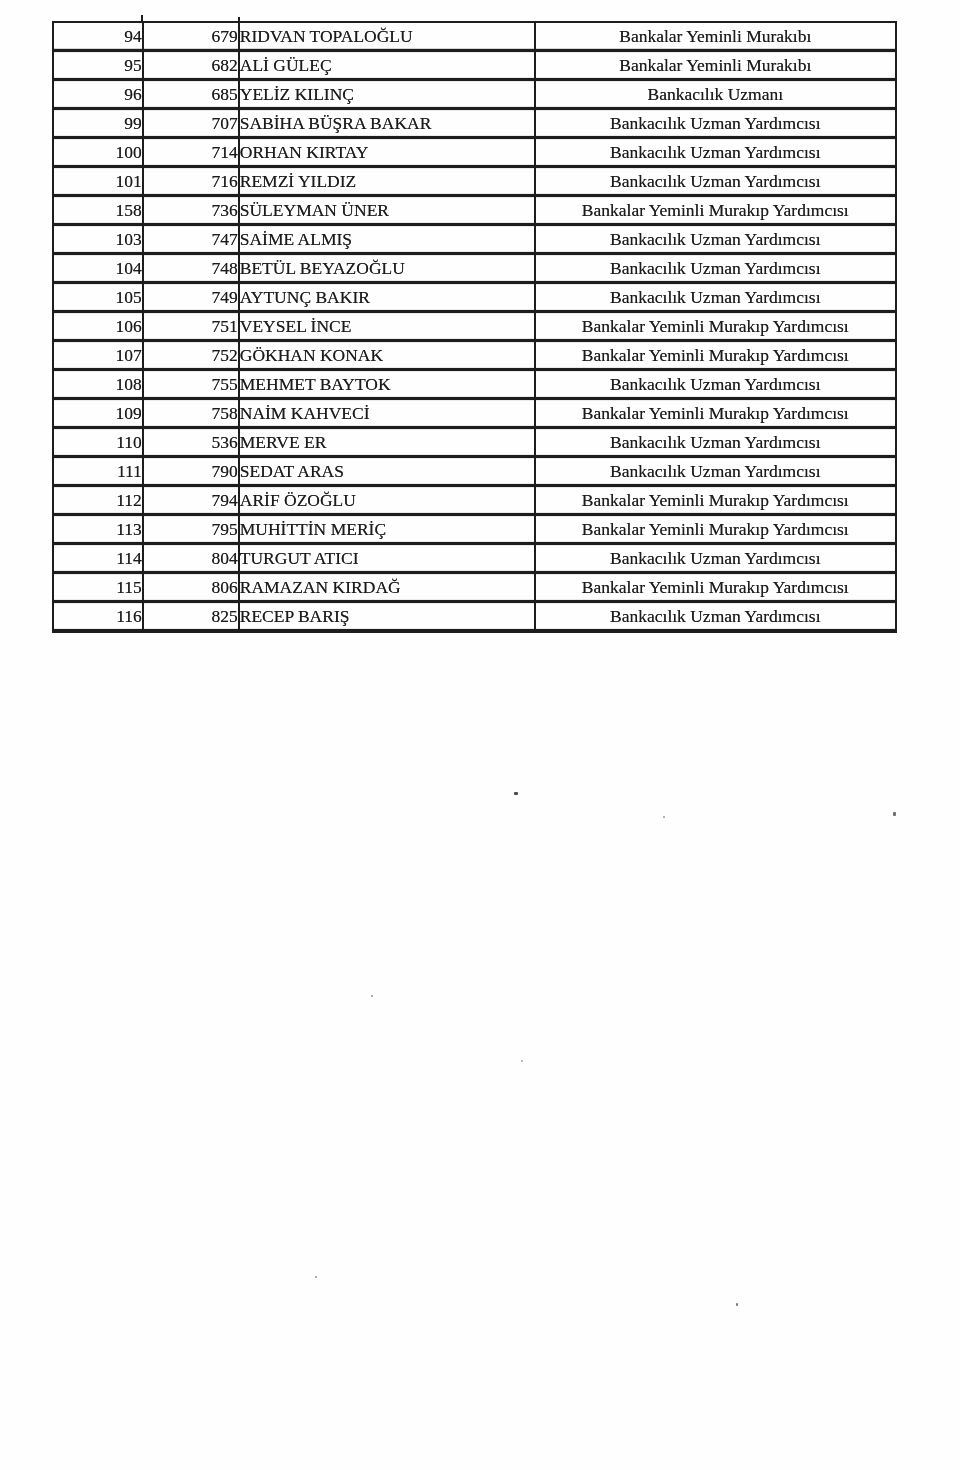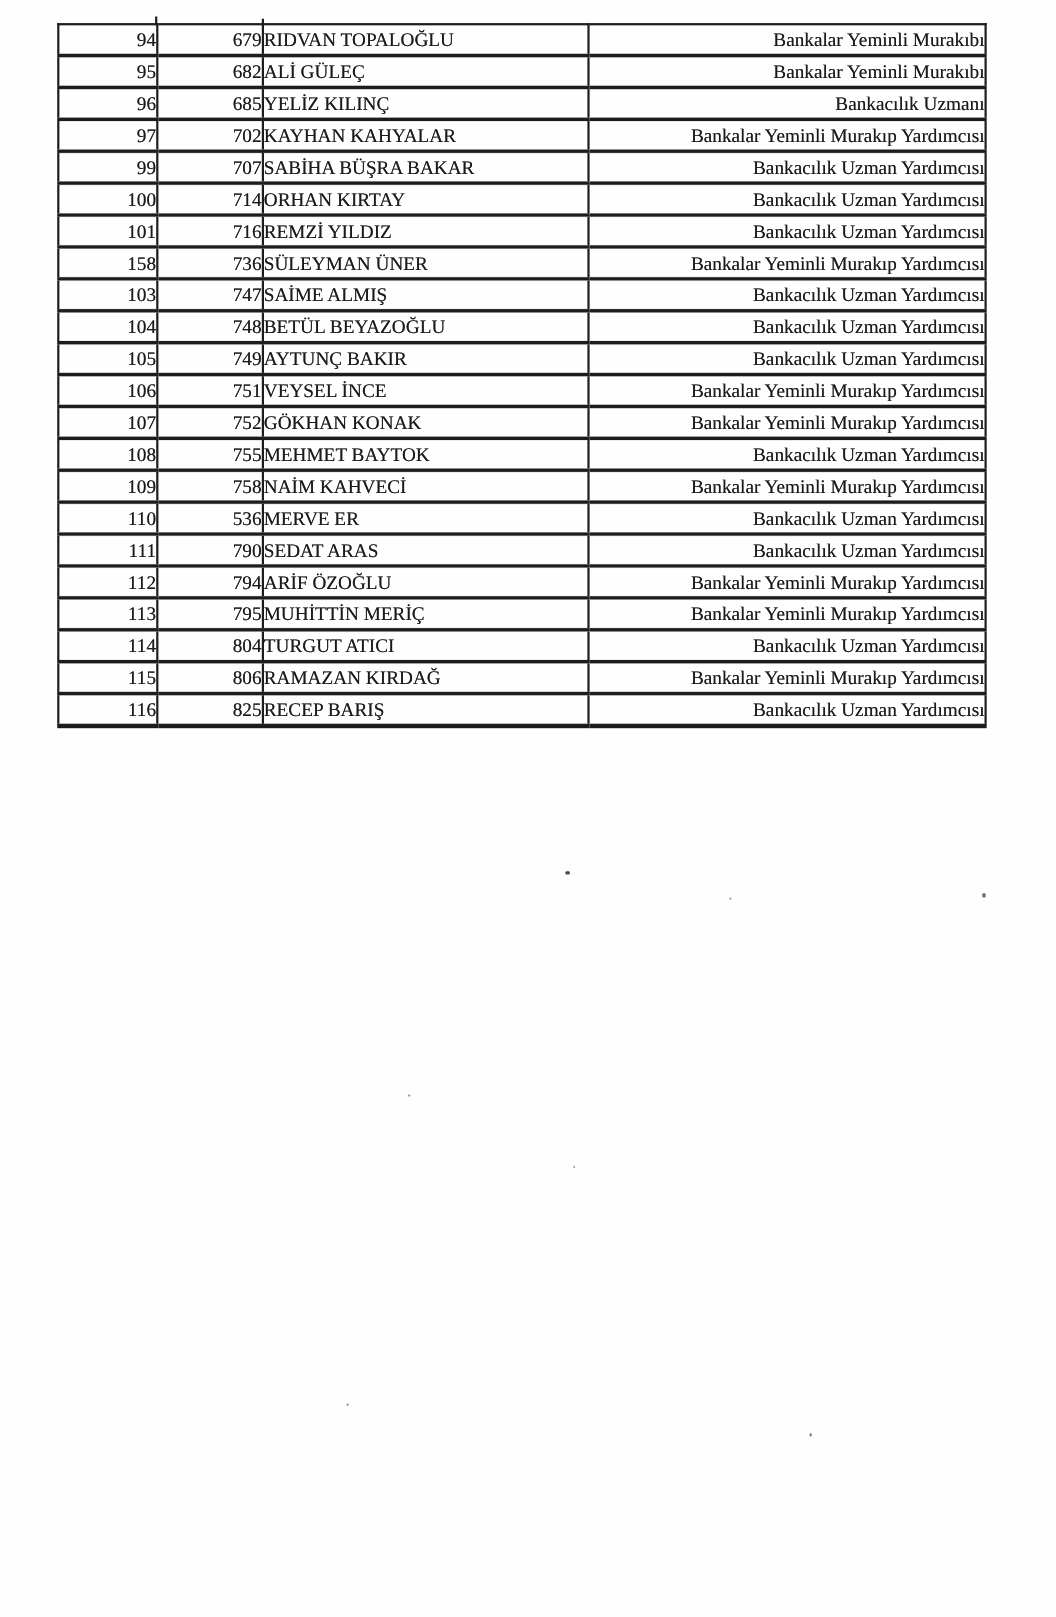--- a/index.html
+++ b/index.html
@@ -38,21 +38,21 @@
     overflow: hidden;
     text-shadow: 0 0 0.5px rgba(10,10,10,0.65);
     
     background-image: linear-gradient(to top, rgba(0,0,0,0.16) 0, rgba(0,0,0,0.16) 1px, transparent 1px);
   }
   table.scan-table tbody tr:first-child td { border-top-width: 2px; }
   table.scan-table tbody tr:last-child td { border-bottom-width: 4px; }
   td.c-sira  { width: 87px;  text-align: right; padding-right: 7px; }
   td.c-no    { width: 93px;  text-align: right; padding-right: 4px; }
   td.c-name  { width: 291px; text-align: left;  padding-left: 4px; }
-  td.c-title { width: 356px; text-align: right;  padding-left: 5px; border-right-width: 3px; }
+  td.c-title { width: 356px; text-align: center;  padding-left: 5px; border-right-width: 3px; }
 
   
   .tick {
     position: absolute;
     width: 2px;
     background: #1d1d1d;
   }
   .tick-1 { left: 141px; top: 15px; height: 8px; }
   .tick-2 { left: 238px; top: 17px; height: 6px; }
 
@@ -88,26 +88,20 @@
       <td class="c-name">ALİ GÜLEÇ</td>
       <td class="c-title">Bankalar Yeminli Murakıbı</td>
     </tr>
         <tr>
       <td class="c-sira">96</td>
       <td class="c-no">685</td>
       <td class="c-name">YELİZ KILINÇ</td>
       <td class="c-title">Bankacılık Uzmanı</td>
     </tr>
         <tr>
-      <td class="c-sira">97</td>
-      <td class="c-no">702</td>
-      <td class="c-name">KAYHAN KAHYALAR</td>
-      <td class="c-title">Bankalar Yeminli Murakıp Yardımcısı</td>
-    </tr>
-        <tr>
       <td class="c-sira">99</td>
       <td class="c-no">707</td>
       <td class="c-name">SABİHA BÜŞRA BAKAR</td>
       <td class="c-title">Bankacılık Uzman Yardımcısı</td>
     </tr>
         <tr>
       <td class="c-sira">100</td>
       <td class="c-no">714</td>
       <td class="c-name">ORHAN KIRTAY</td>
       <td class="c-title">Bankacılık Uzman Yardımcısı</td>

